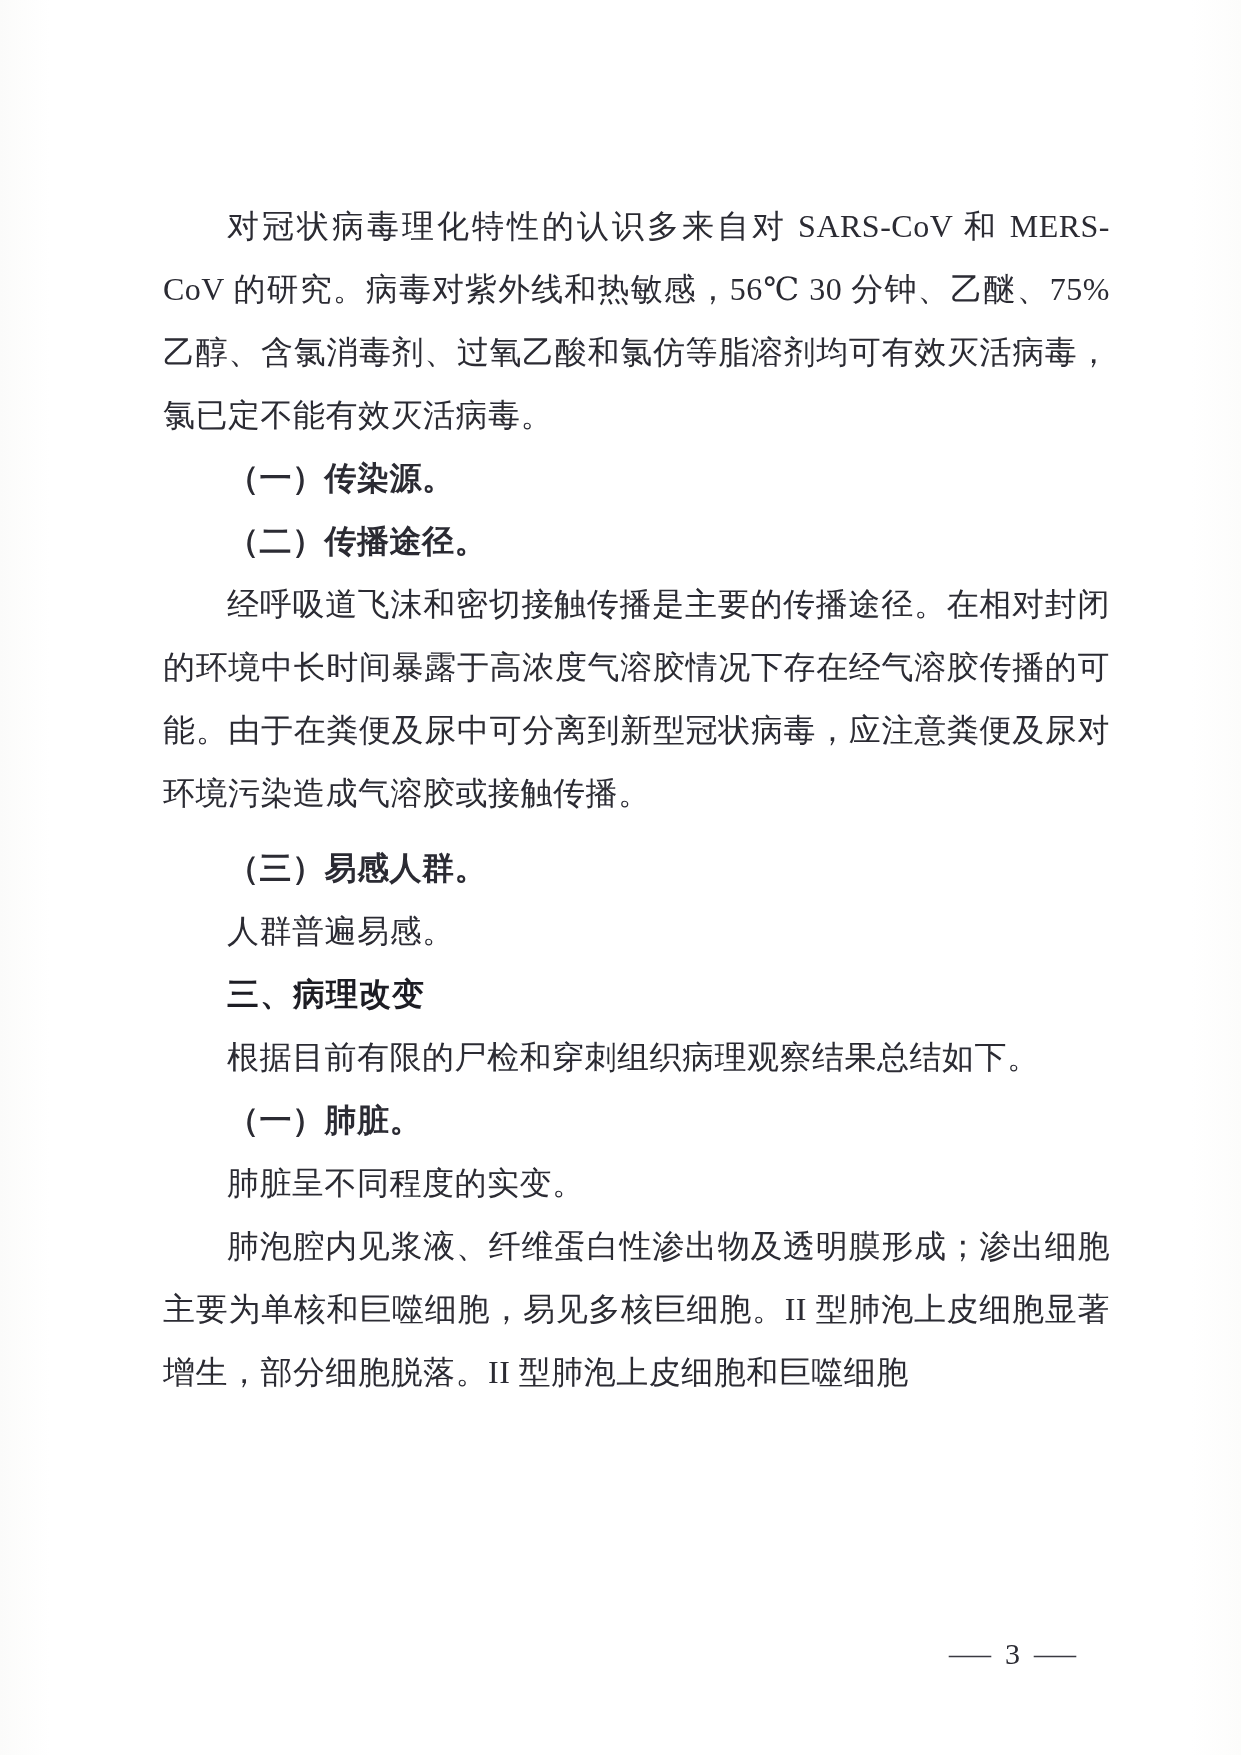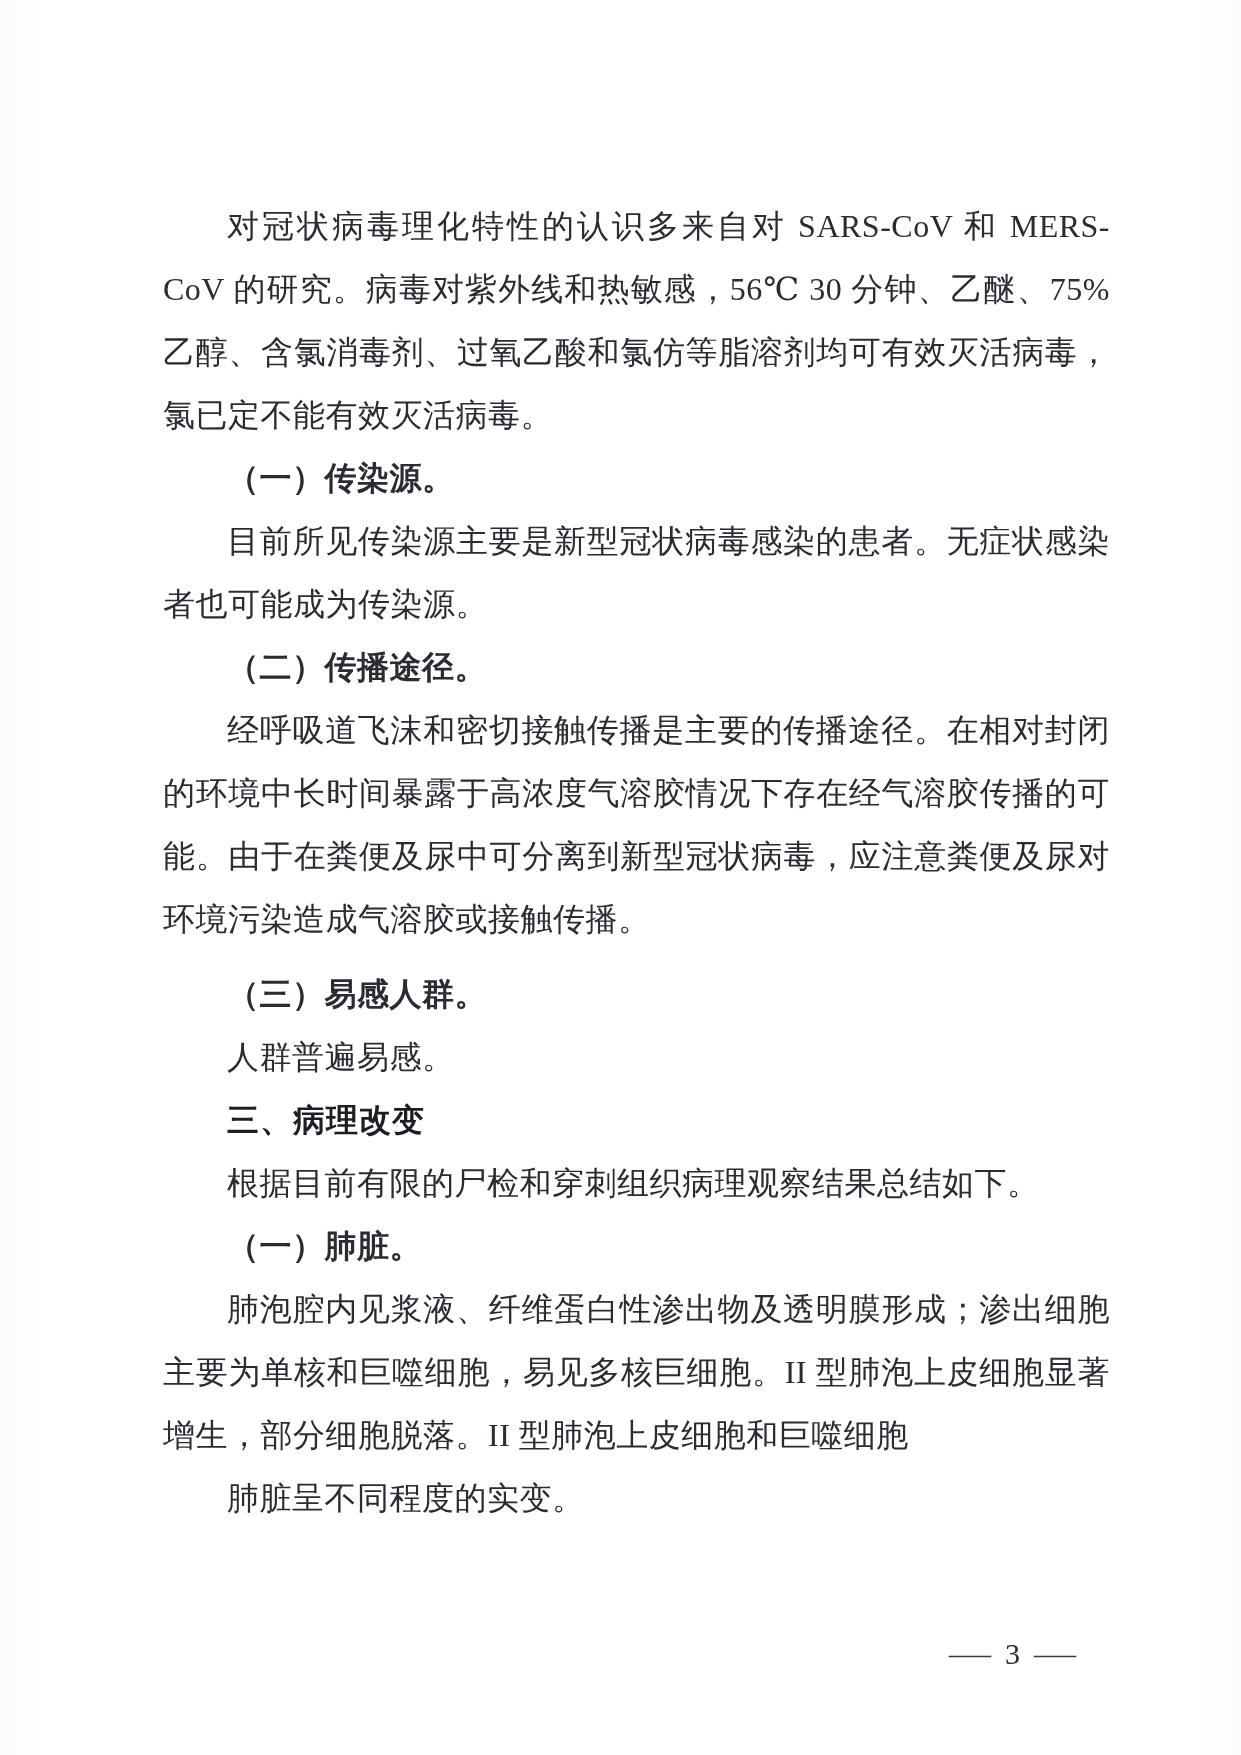--- a/index.html
+++ b/index.html
@@ -67,39 +67,38 @@
 </head>
 <body>
 
 <div class="page">
   <div class="content">
     <p class="body-para">对冠状病毒理化特性的认识多来自对 SARS-CoV 和 MERS-CoV 的研究。病毒对紫外线和热敏感，56℃ 30 分钟、乙醚、75%乙醇、含氯消毒剂、过氧乙酸和氯仿等脂溶剂均可有效灭活病毒，氯已定不能有效灭活病毒。</p>
 
 
     <p class="sub-heading">（一）传染源。</p>
 
-    <p class="body-para">目前所见传染源主要是新型冠状病毒感染的患者。无症状感染者也可能成为传染源。</p>
 
     <p class="sub-heading">（二）传播途径。</p>
 
     <p class="body-para">经呼吸道飞沫和密切接触传播是主要的传播途径。在相对封闭的环境中长时间暴露于高浓度气溶胶情况下存在经气溶胶传播的可能。由于在粪便及尿中可分离到新型冠状病毒，应注意粪便及尿对环境污染造成气溶胶或接触传播。</p>
 
     <p class="sub-heading gap-before">（三）易感人群。</p>
 
     <p class="body-para">人群普遍易感。</p>
 
     <p class="section-heading">三、病理改变</p>
 
     <p class="body-para">根据目前有限的尸检和穿刺组织病理观察结果总结如下。</p>
 
     <p class="sub-heading">（一）肺脏。</p>
 
+    <p class="body-para">肺脏呈不同程度的实变。</p>
+
     <p class="body-para">肺泡腔内见浆液、纤维蛋白性渗出物及透明膜形成；渗出细胞主要为单核和巨噬细胞，易见多核巨细胞。II 型肺泡上皮细胞显著增生，部分细胞脱落。II 型肺泡上皮细胞和巨噬细胞</p>
-
-    <p class="body-para">肺脏呈不同程度的实变。</p>
   </div>
 
   <div class="footer">
     <span class="dash">—</span>
     <span class="num">3</span>
     <span class="dash">—</span>
   </div>
 </div>
 
 </body></html>

